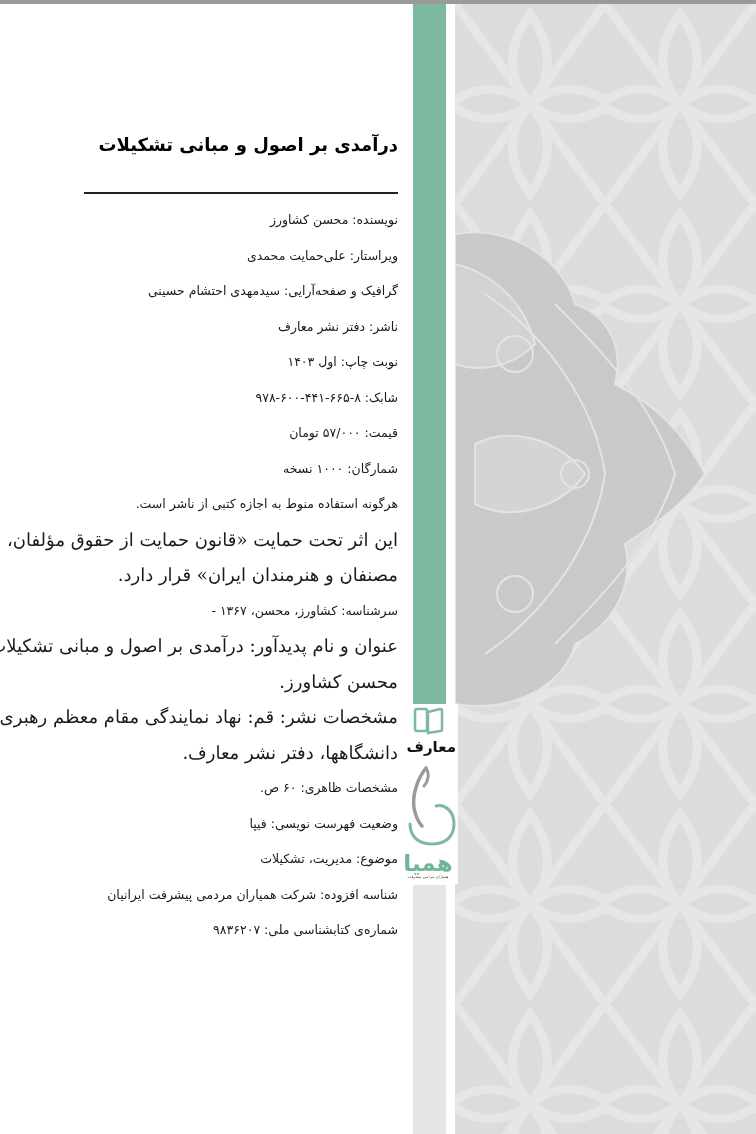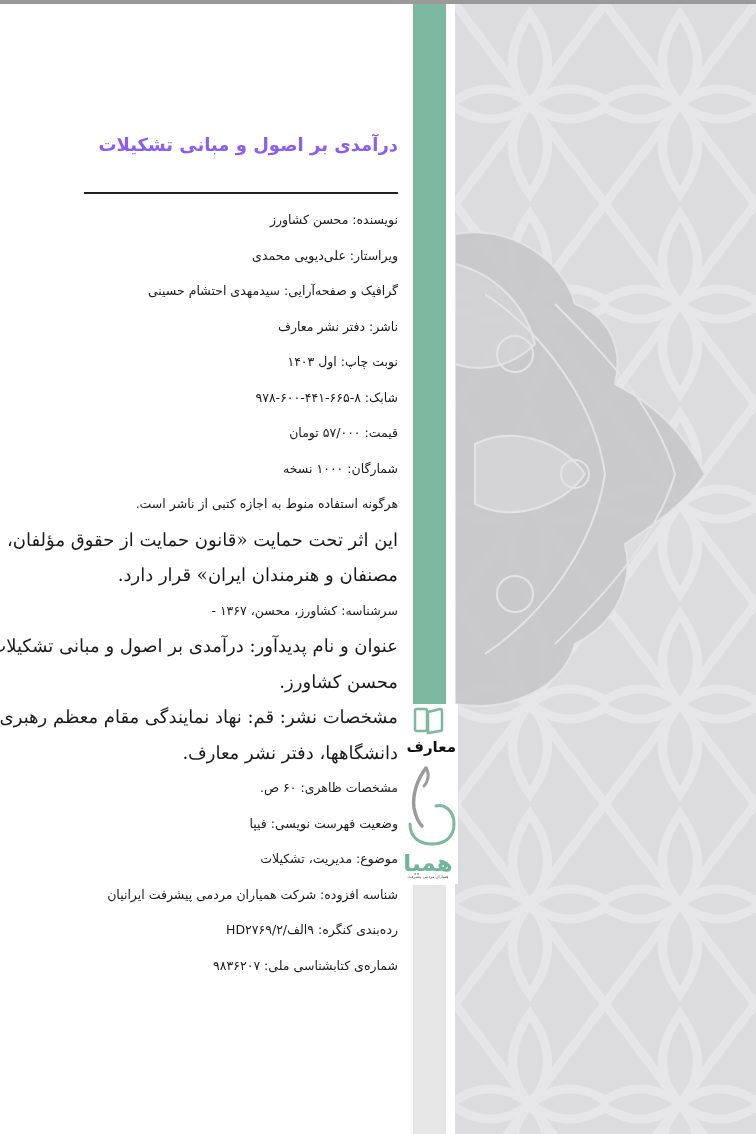--- a/index.html
+++ b/index.html
@@ -17,21 +17,21 @@
     }
     .pattern-panel svg { position: absolute; left: 0; top: 0; }
 
     .content {
       position: absolute; left: 80px; top: 120px; width: 318px;
       direction: rtl; text-align: right;
     }
     .title {
       font-family: "DejaVu Sans", sans-serif; font-weight: bold;
       font-size: 18px; line-height: 50px; height: 50px; margin-top: 0;
-      letter-spacing: -0.3px; color: #8b5cf6;
+      letter-spacing: -0.3px; color: #000000;
     }
     .rule { width: 314px; height: 2px; background: #222; margin-top: 22px; margin-right: 0; margin-left: auto; }
     .meta { margin-top: 8px; }
     .meta-line {
       font-size: 12.5px; line-height: 35.5px; height: 35.5px; white-space: nowrap;
       color: #1a1a1a; font-weight: 500;
     }
     .meta-line.serif { font-family: "DejaVu Serif", serif; font-size: 18px; text-align: right; }
 
     .logos { position: absolute; left: 398px; top: 704px; width: 60px; height: 180px; background: #ffffff; }
@@ -78,40 +78,39 @@
       <path d="M30 290 C90 330 140 400 150 470 C140 540 90 610 30 650" fill="none"></path>
     </g>
   </svg>
 </div>
 
 <div class="content">
   <div class="title">درآمدی بر اصول و مبانی تشکیلات</div>
   <div class="rule"></div>
   <div class="meta">
     <div class="meta-line">نویسنده: محسن کشاورز</div>
-    <div class="meta-line">ویراستار: علی‌دیویی محمدی</div>
+    <div class="meta-line">ویراستار: علی‌حمایت محمدی</div>
     <div class="meta-line">گرافیک و صفحه‌آرایی: سیدمهدی احتشام حسینی</div>
     <div class="meta-line">ناشر: دفتر نشر معارف</div>
     <div class="meta-line">نوبت چاپ: اول ۱۴۰۳</div>
     <div class="meta-line">شابک: ۸-۶۶۵-۴۴۱-۶۰۰-۹۷۸</div>
     <div class="meta-line">قیمت: ۵۷/۰۰۰ تومان</div>
     <div class="meta-line">شمارگان: ۱۰۰۰ نسخه</div>
     <div class="meta-line">هرگونه استفاده منوط به اجازه کتبی از ناشر است.</div>
     <div class="meta-line serif">این اثر تحت حمایت «قانون حمایت از حقوق مؤلفان،</div>
     <div class="meta-line serif">مصنفان و هنرمندان ایران» قرار دارد.</div>
     <div class="meta-line">سرشناسه: کشاورز، محسن، ۱۳۶۷ -</div>
     <div class="meta-line serif">عنوان و نام پدیدآور: درآمدی بر اصول و مبانی تشکیلات/</div>
     <div class="meta-line serif">محسن کشاورز.</div>
     <div class="meta-line serif">مشخصات نشر: قم: نهاد نمایندگی مقام معظم رهبری در</div>
     <div class="meta-line serif">دانشگاهها، دفتر نشر معارف.</div>
     <div class="meta-line">مشخصات ظاهری: ۶۰ ص.</div>
     <div class="meta-line">وضعیت فهرست نویسی: فیپا</div>
     <div class="meta-line">موضوع: مدیریت، تشکیلات</div>
     <div class="meta-line">شناسه افزوده: شرکت همیاران مردمی پیشرفت ایرانیان</div>
-    <div class="meta-line">رده‌بندی کنگره: ۹الف/۲/HD۲۷۶۹</div>
     <div class="meta-line">شماره‌ی کتابشناسی ملی: ۹۸۳۶۲۰۷</div>
   </div>
 </div>
 
 <div class="logos">
   <div class="logo-maaref">
     <svg width="60" height="34" viewBox="0 0 60 34">
       <rect x="17" y="5" width="12" height="22" rx="2" fill="none" stroke="#7db8a0" stroke-width="2.5"></rect>
       <path d="M30 8 L42 5 Q44 5 44 7 L44 25 Q44 27 42 27 L30 29 Z" fill="none" stroke="#7db8a0" stroke-width="2.5"></path>
     </svg>

